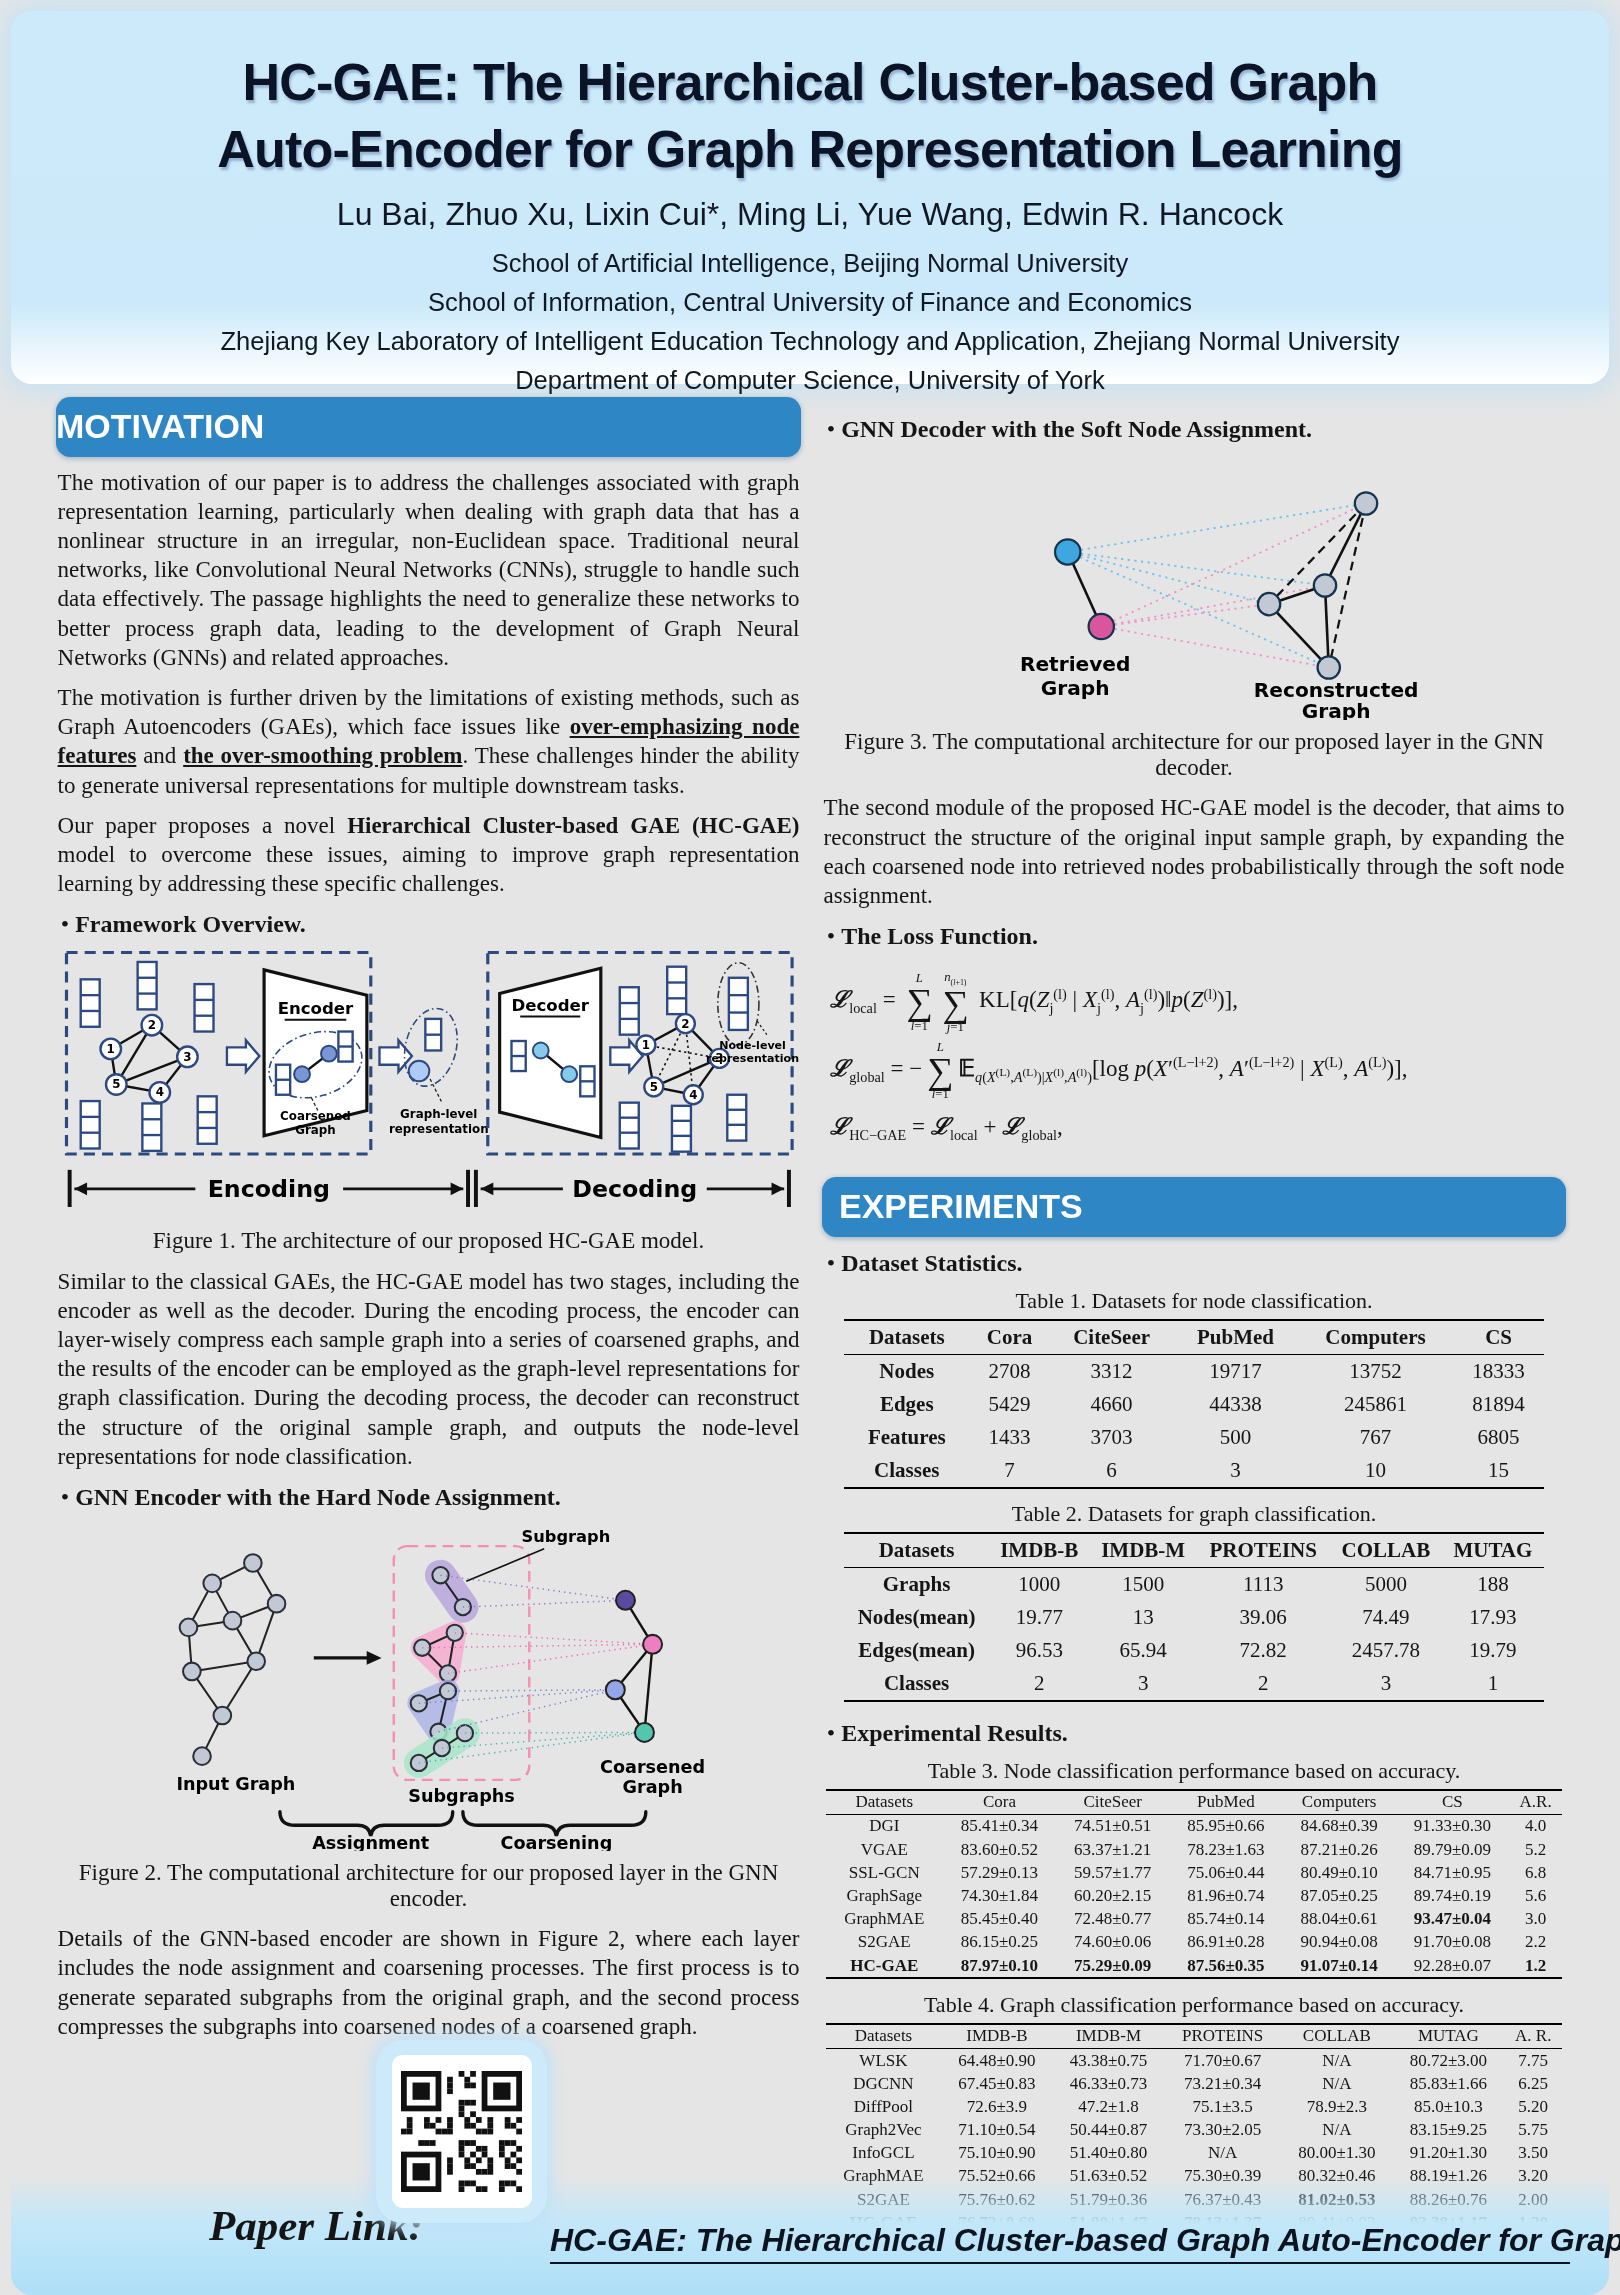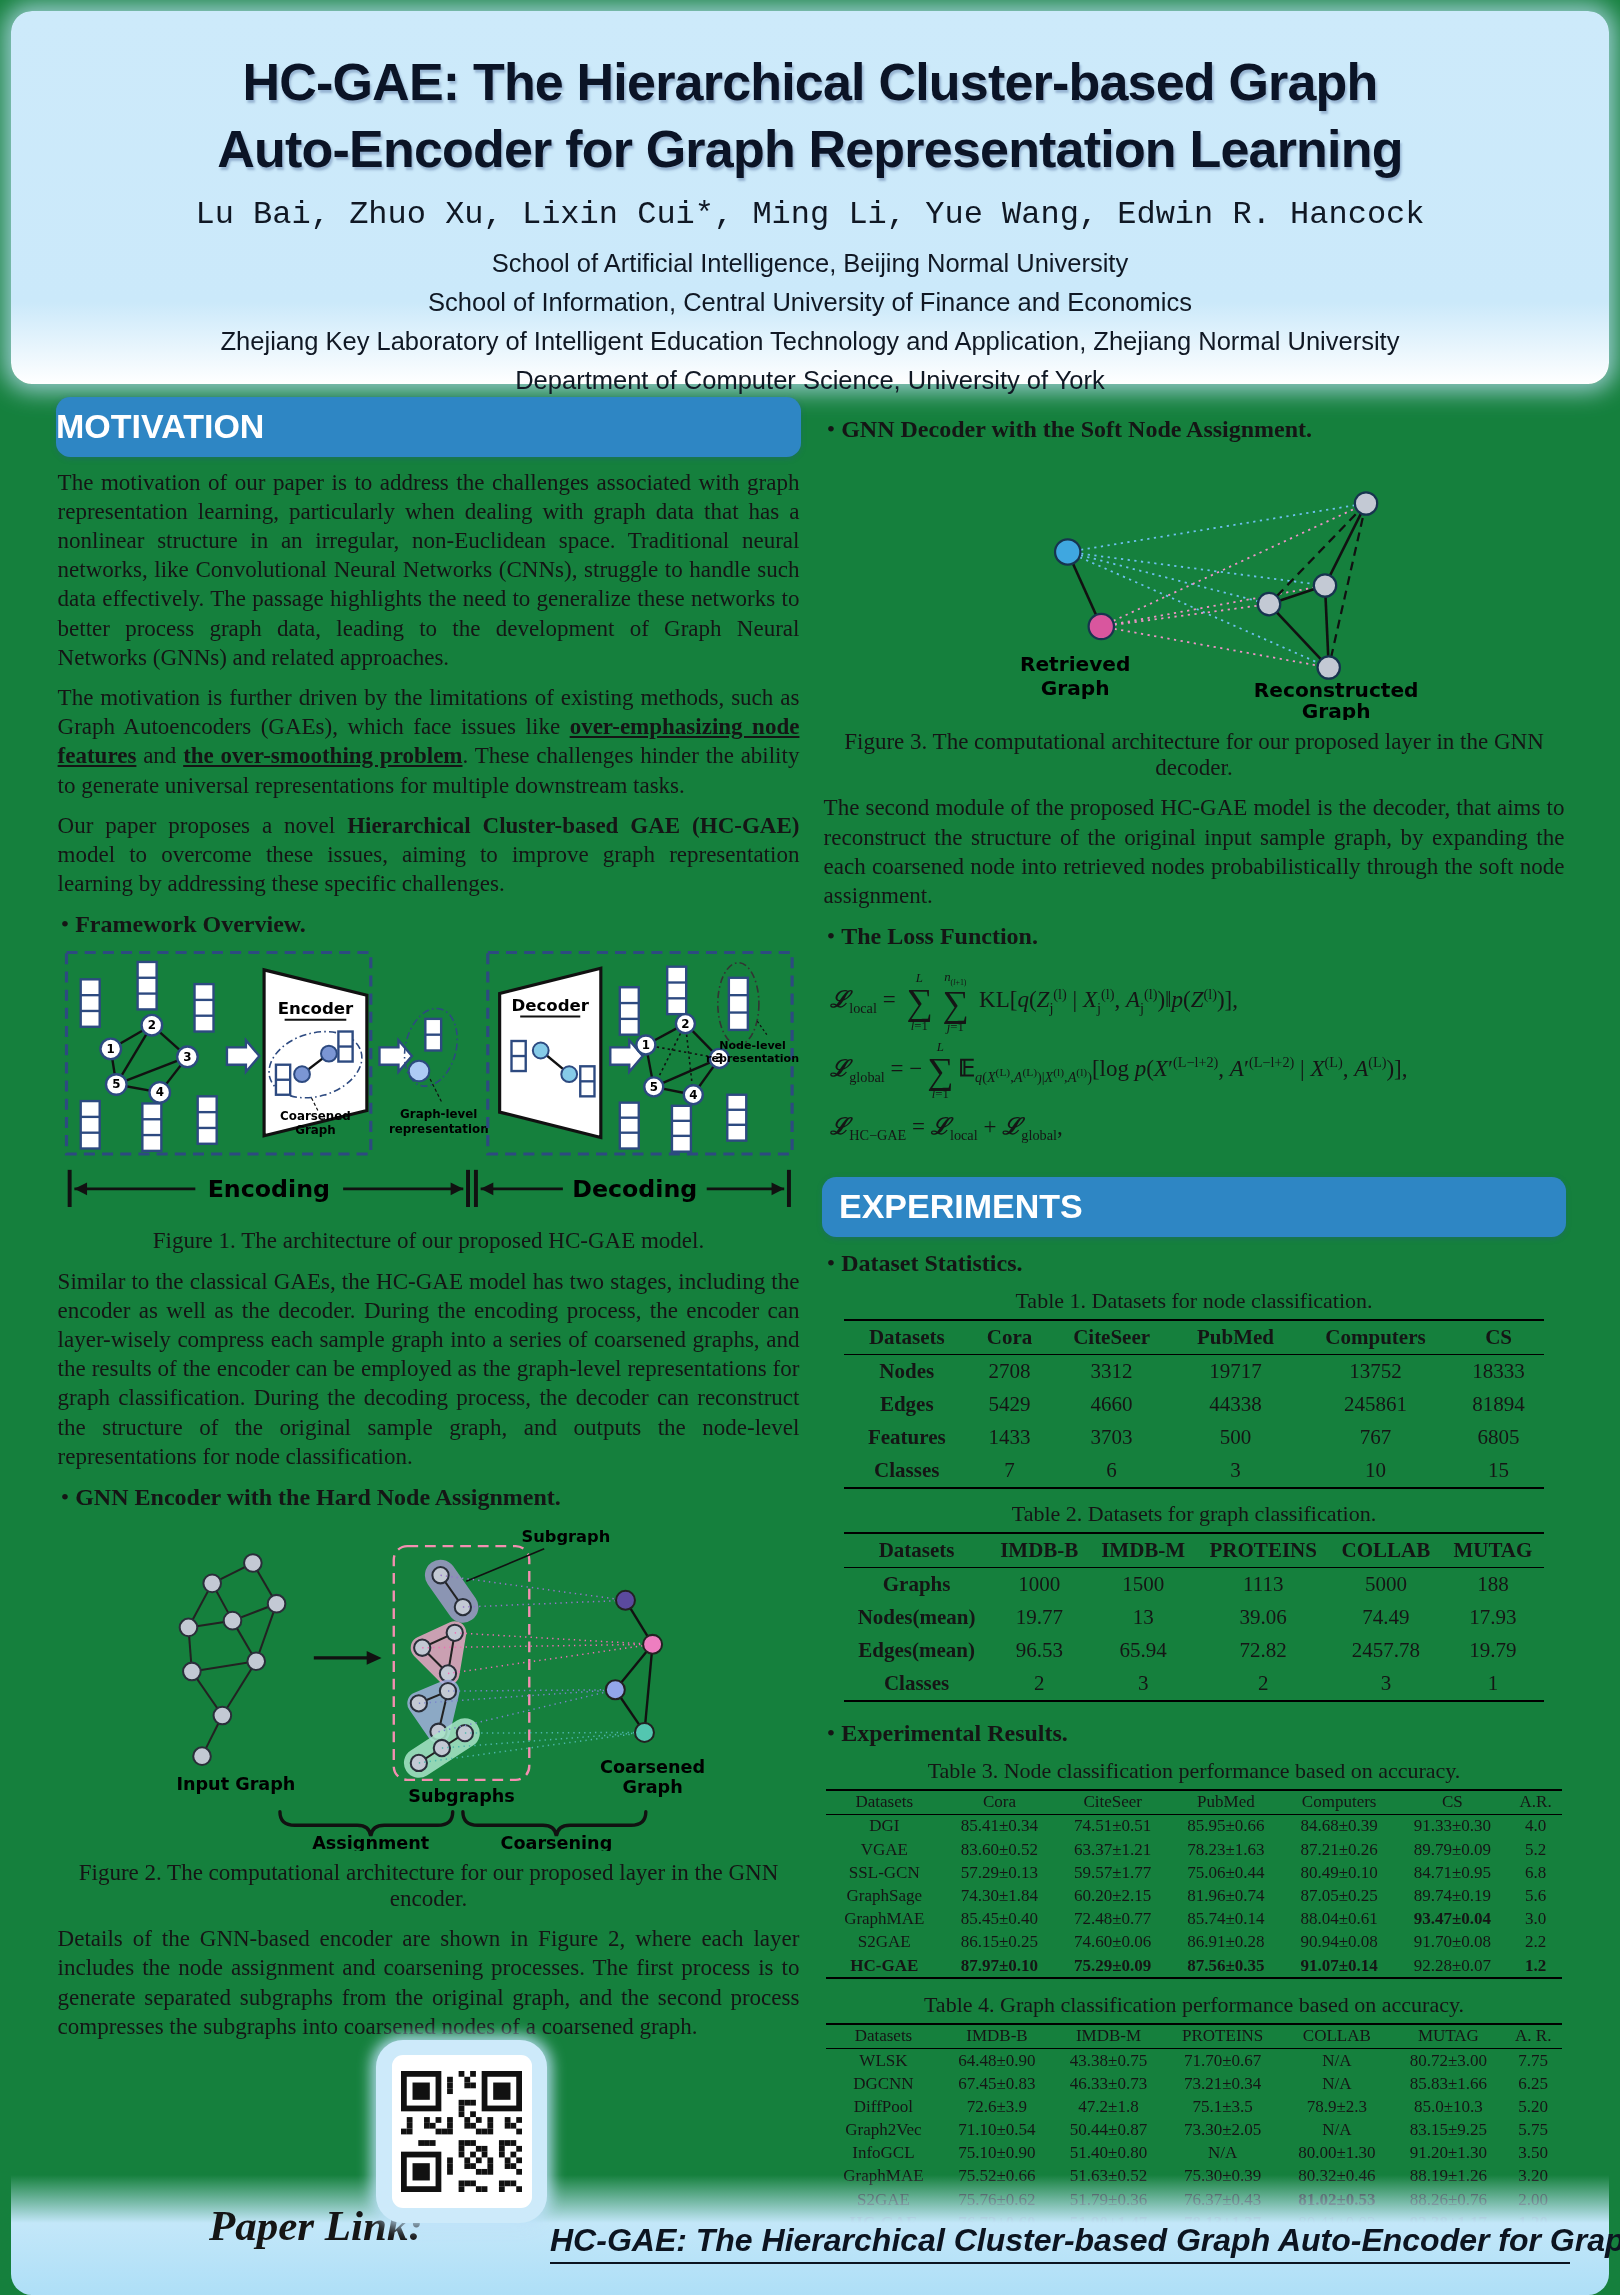--- a/index.html
+++ b/index.html
@@ -1,25 +1,25 @@
 <!DOCTYPE html>
 <html style="font-size:12.8px"><head>
 <meta charset="utf-8">
 <style>
   html,body{margin:0;padding:0;background:#ffffff;}
-  .poster{position:relative;width:1620px;height:2295px;background:#15803d;overflow:hidden;
+  .poster{position:relative;width:1620px;height:2295px;background:#e5e5e5;overflow:hidden;
           font-family:"Liberation Serif",serif;color:#151515;}
   
   .head-band{position:absolute;top:11px;left:11px;right:11px;height:373px;border-radius:21px;
              background:linear-gradient(180deg,#cdeafa 0%,#cbe9fa 78%,#ffffff 100%);
              box-shadow:0 0 24px 6.4px rgba(190,225,248,.8);text-align:center;}
   .title{font-family:"Liberation Sans",sans-serif;font-weight:bold;font-size:52px;line-height:1.28;
          color:#0b1426;letter-spacing:-0.8px;margin-top:38px;
          text-shadow:1.6px 3.2px 2.4px rgba(70,100,150,.40);}
-  .authors{font-family:Liberation Mono, monospace;font-size:32px;color:#101824;margin-top:14.3px;}
+  .authors{font-family:Liberation Sans, sans-serif;font-size:32px;color:#101824;margin-top:14.3px;}
   .affils{font-family:"Liberation Sans",sans-serif;font-size:25.5px;color:#101824;margin-top:11px;line-height:1.52;}
   
   .columns{position:absolute;top:397px;left:56px;width:1510px;display:flex;gap:21px;}
   .col{display:flex;flex-direction:column;}
   .col.left{width:745px;}
   .col.right{width:744px;}
   .section-bar{background:#2e86c4;border-radius:14.3px;color:#ffffff;text-align:left;
                font-family:"Liberation Sans",sans-serif;font-weight:bold;font-size:34px;
                padding:9.6px 0 11px 0;box-shadow:0 1.6px 4.8px rgba(40,90,140,.35);}
   .body-text{font-size:23px;line-height:1.27;text-align:justify;margin:11px 1.6px 0 1.6px;}

